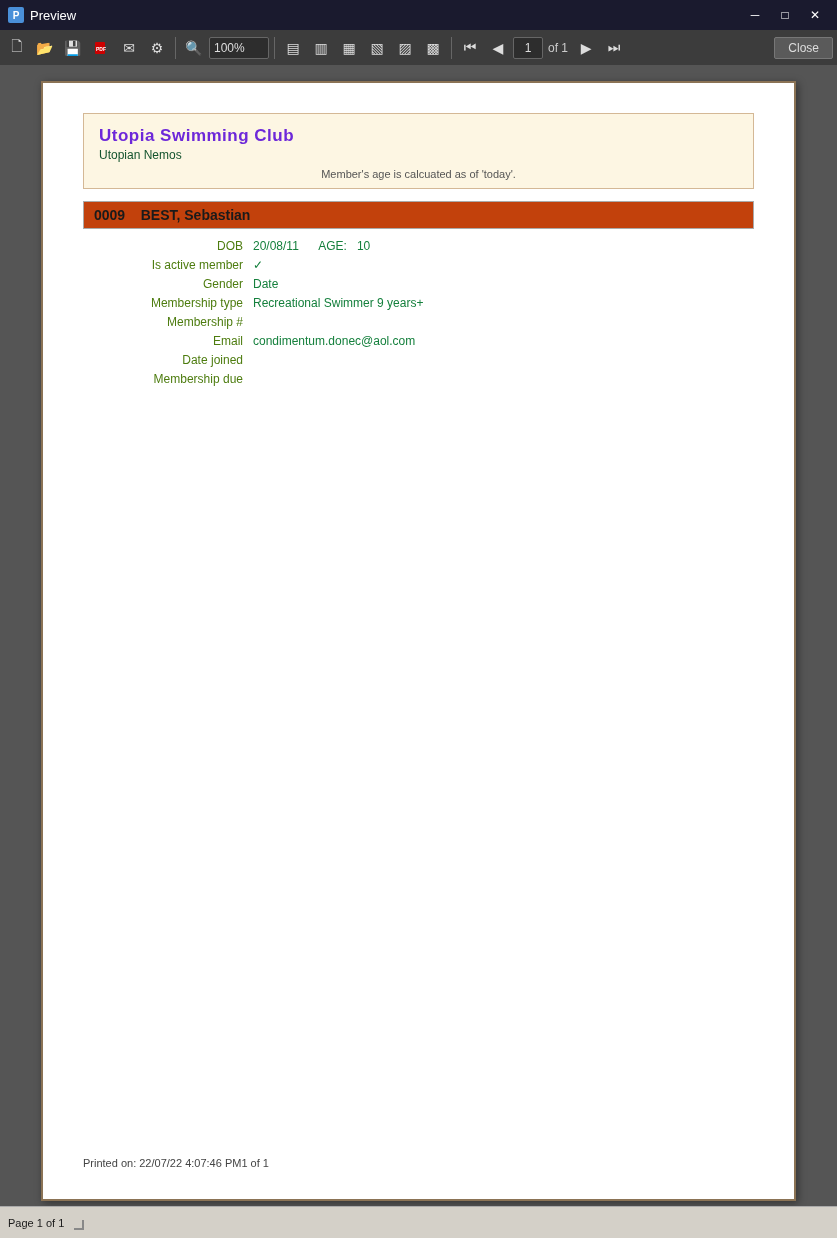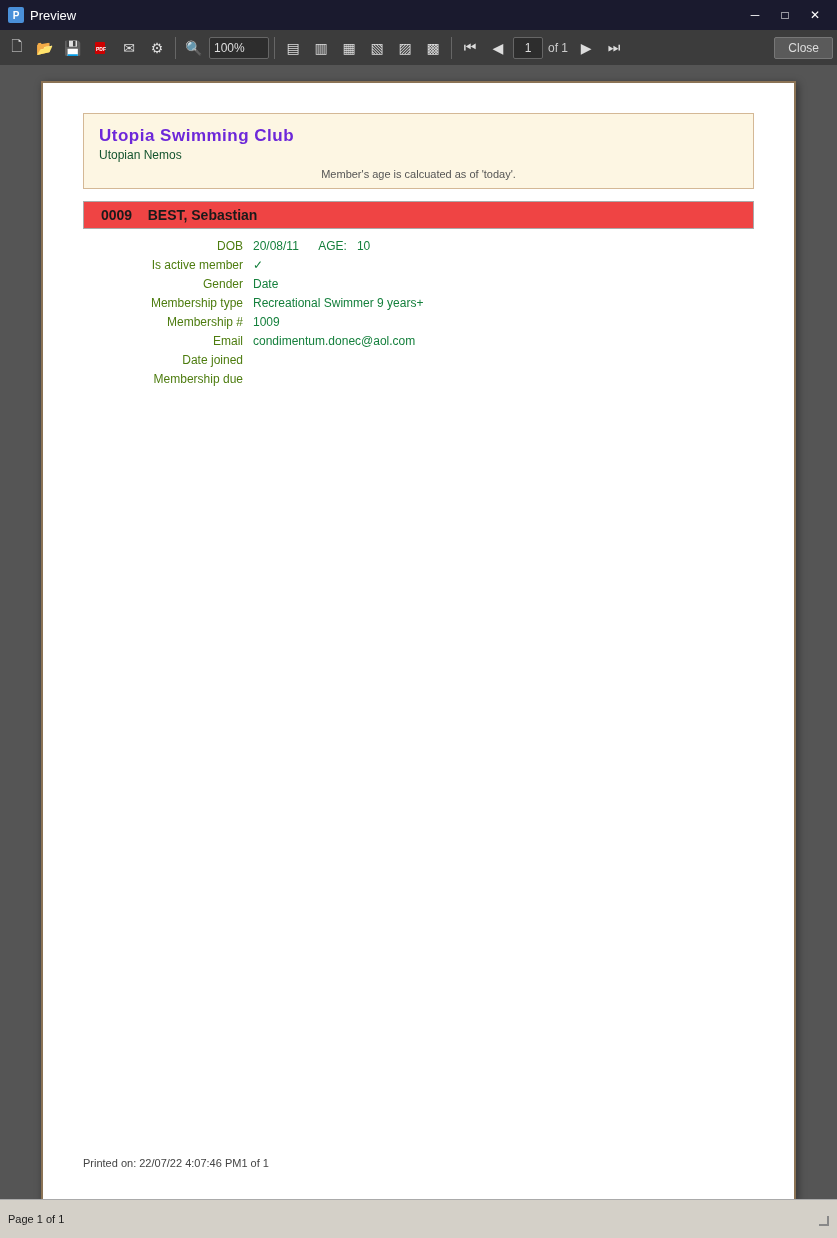--- a/index.html
+++ b/index.html
@@ -171,22 +171,22 @@
     }
     .report-note {
       font-size: 11px;
       color: #555;
       text-align: center;
       margin-top: 6px;
     }
 
     
     .member-header {
-      background: #ef4444;
-      padding: 5px 17px;
+      background: #c2410c;
+      padding: 5px 10px;
       font-size: 14px;
       font-weight: bold;
       color: #1a1a1a;
       margin-bottom: 10px;
       border: 1px solid #aaa;
     }
 
     
     .member-details {
       padding: 0 10px;
@@ -215,29 +215,28 @@
       display: flex;
       align-items: center;
       font-size: 11px;
       color: #444;
       border-top: none;
     }
 
     
     .status-bar {
       background: #d4d0c8;
-      height: 39px;
+      height: 32px;
       display: flex;
       align-items: center;
       padding: 0 8px;
       font-size: 11px;
       color: #1a1a1a;
       flex-shrink: 0;
       border-top: 1px solid #aaa;
-      justify-content: space-between;
     }
     .status-bar-right {
       width: 20px;
       height: 14px;
       display: flex;
       align-items: flex-end;
       justify-content: flex-end;
     }
     .resize-grip {
       width: 10px;
@@ -331,21 +330,20 @@
         <span class="detail-value">Date</span>
       </div>
 
       <div class="detail-row">
         <span class="detail-label">Membership type</span>
         <span class="detail-value">Recreational Swimmer 9 years+</span>
       </div>
 
       <div class="detail-row">
         <span class="detail-label">Membership #</span>
-        <span class="detail-value">1009</span>
       </div>
 
       <div class="detail-row">
         <span class="detail-label">Email</span>
         <span class="detail-value">condimentum.donec@aol.com</span>
       </div>
 
       <div class="detail-row">
         <span class="detail-label">Date joined</span>
         <span class="detail-value"></span>

